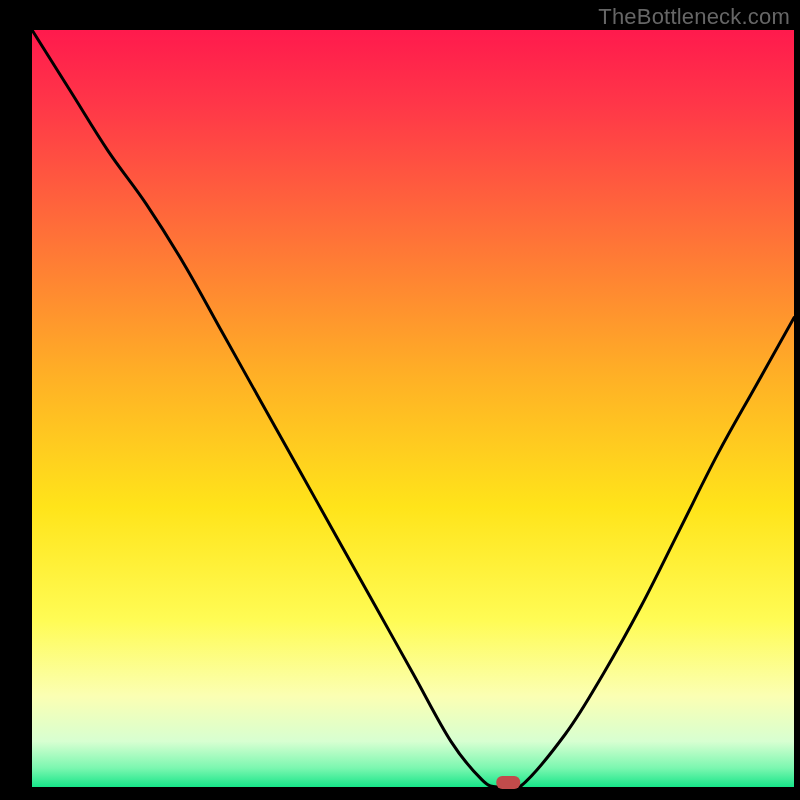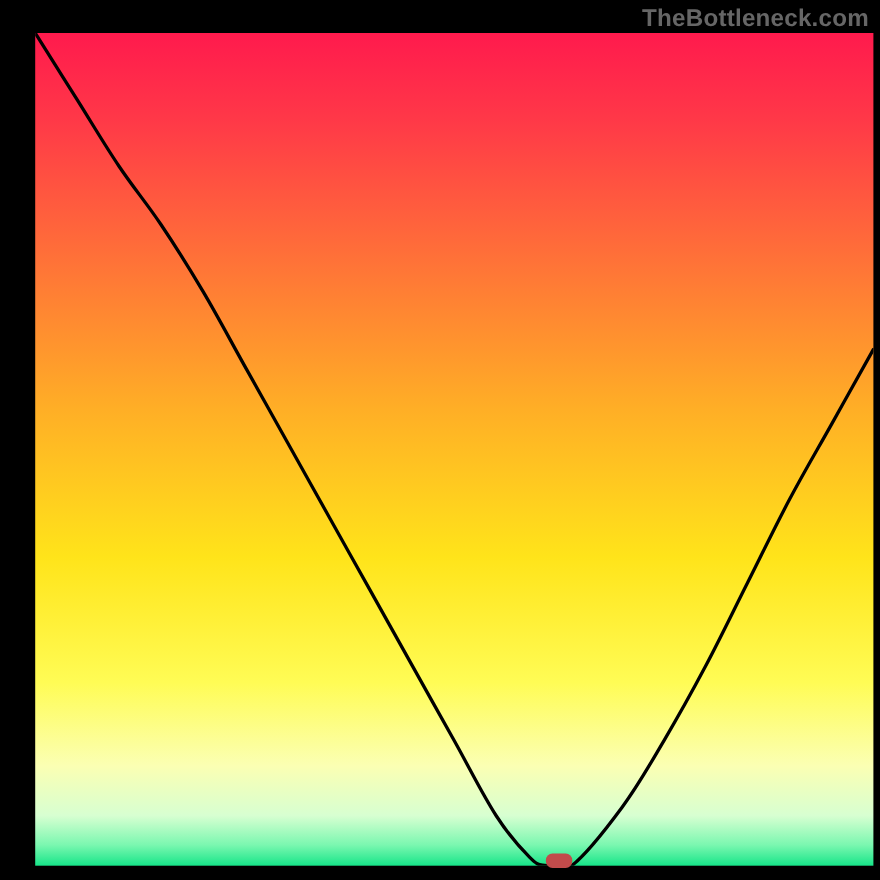--- a/index.html
+++ b/index.html
@@ -15,21 +15,21 @@
     position: relative;
     width: 800px;
     height: 800px;
     background: #000;
   }
   .attribution {
     position: absolute;
     top: 4px;
     right: 10px;
     font-size: 22px;
-    font-weight: bold;
+    font-weight: normal;
     color: #666;
     letter-spacing: 0.2px;
     z-index: 5;
   }
   svg.chart {
     position: absolute;
     left: 0;
     top: 0;
   }
   .marker {

